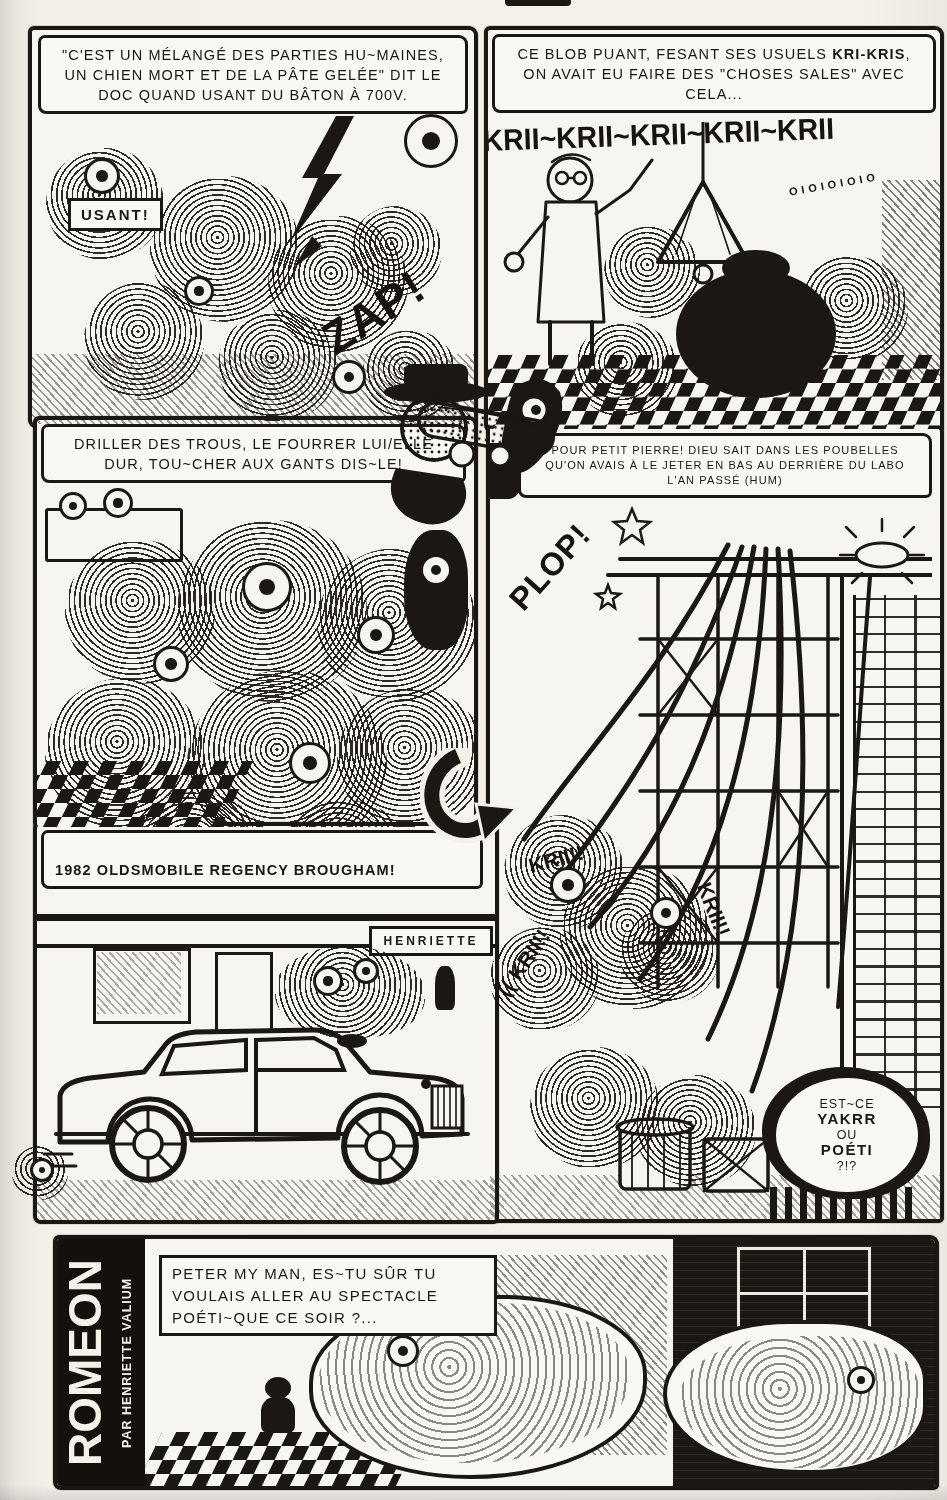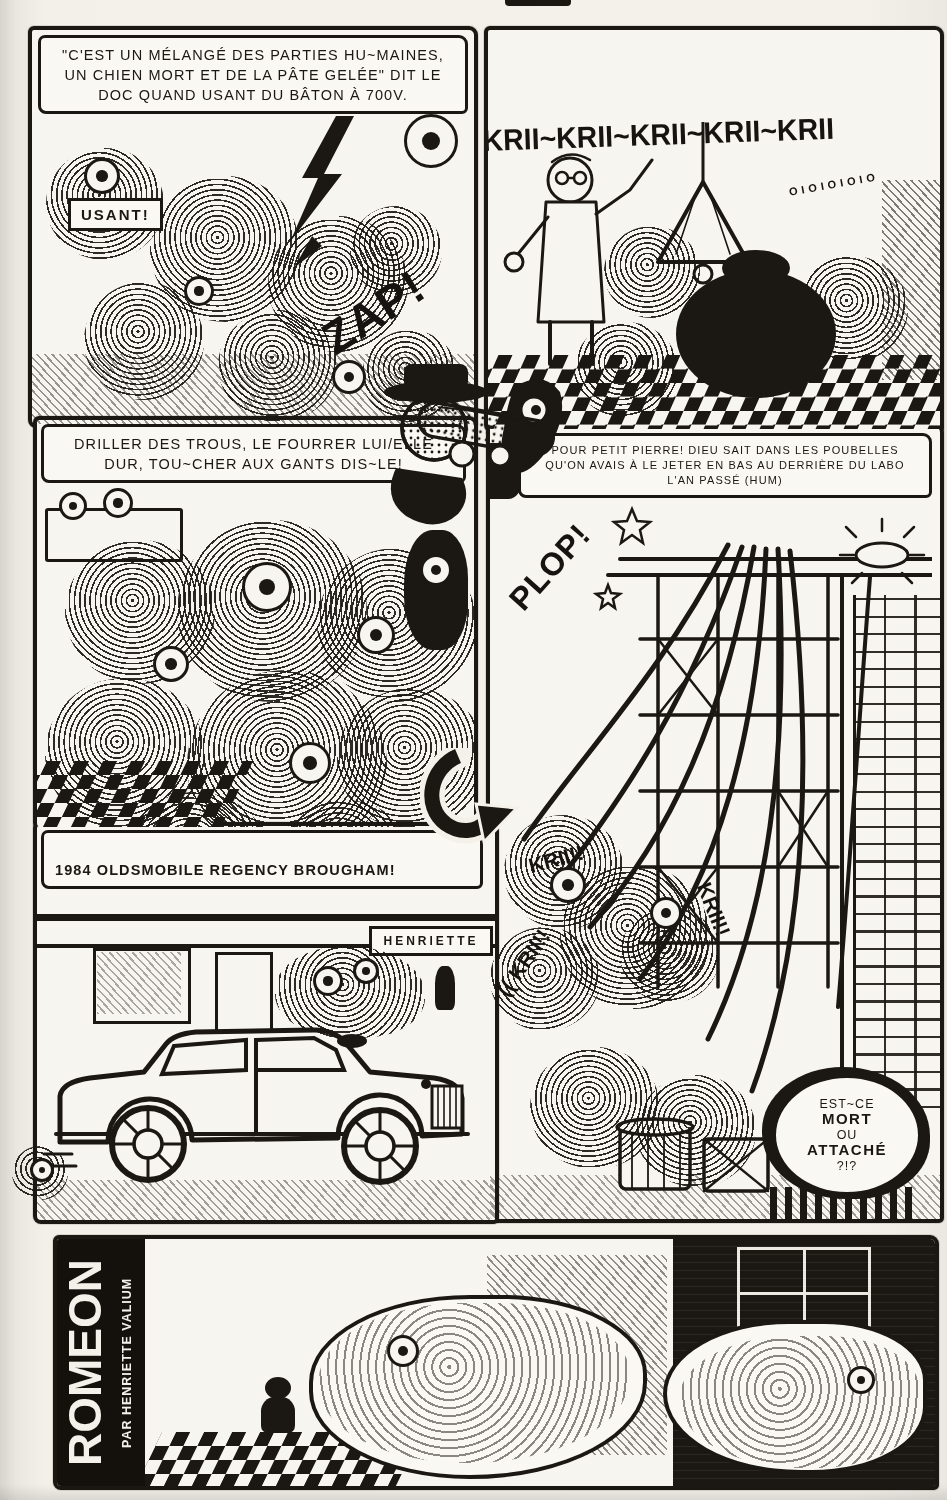--- a/index.html
+++ b/index.html
@@ -90,20 +90,23 @@
       </div>
     <svg class="abs" style="left:250px;top:86px;width:80px;height:155px;z-index:4;" viewBox="0 0 80 155">
       <polygon points="54,0 20,62 36,62 8,126 60,58 42,58 72,0" fill="#1b1712"></polygon>
       <polygon points="30,120 12,152 40,130" fill="#1b1712"></polygon>
     </svg>
     <div class="sp" style="left:36px;top:168px;font-size:15px;letter-spacing:2px;font-weight:600;">USANT!</div>
     <div class="sfx" style="left:280px;top:290px;font-size:46px;font-weight:900;transform:rotate(-33deg);letter-spacing:1px;">ZAP!</div>
   </div>
 
   <div class="panel" id="p2">
+    <div class="cap" style="left:4px;right:4px;top:4px;">
+      <span>CE BLOB PUANT, FESANT SES USUELS </span><b>KRI-KRIS</b><span>, ON AVAIT EU FAIRE DES "CHOSES SALES" AVEC CELA...</span>
+    </div>
     <div class="checker" style="left:-20px;right:-20px;bottom:0;height:74px;transform:skewX(-24deg);"></div>
     <svg class="abs" style="left:10px;top:92px;width:430px;height:300px;z-index:2;" viewBox="0 0 430 300">
       <g>
         <path class="ln" d="M205 0 V60" stroke-width="3"></path>
         <path d="M205 60 L160 140 H250 Z" fill="#f7f5ef" stroke="#1b1712" stroke-width="4" stroke-linejoin="round"></path>
         <path class="ln" d="M196 78 L178 132 M214 78 L232 132" stroke-width="1.6"></path>
         <circle cx="205" cy="152" r="9" fill="#f7f5ef" stroke="#1b1712" stroke-width="3"></circle>
       </g>
       <g>
         <circle cx="72" cy="58" r="22" fill="#f7f5ef" stroke="#1b1712" stroke-width="3"></circle>
@@ -215,32 +218,32 @@
     <div class="hatch" style="left:0;bottom:0;width:100%;height:44px;opacity:.5;"></div>
     <div class="sfx" style="left:12px;top:166px;font-size:32px;font-weight:900;transform:rotate(-48deg);letter-spacing:1px;">PLOP!</div>
     <div class="sfx" style="left:36px;top:428px;font-size:21px;font-weight:900;transform:rotate(-15deg);">KRII!!</div>
     <div class="sfx" style="left:224px;top:452px;font-size:21px;font-weight:900;transform:rotate(68deg);">KRII!!</div>
     <div class="sfx" style="left:2px;top:560px;font-size:21px;font-weight:900;transform:rotate(-55deg);">(( KRII!!</div>
     <div class="mort-wrap">
       <div class="mort-ink"></div>
       <div class="mort-drips"></div>
       <div class="mort-oval">
         <span>EST~CE</span>
-        <b>MORT</b>
+        <b>YAKRR</b>
         <span>OU</span>
-        <b>ATTACHÉ</b>
+        <b>POÉTI</b>
         <span>?!?</span>
       </div>
     </div>
   </div>
 
   <div class="panel" id="p5">
     <div class="cap" style="left:4px;right:12px;top:4px;text-align:left;">
       <br>
-      <b>1984 OLDSMOBILE REGENCY BROUGHAM!</b>
+      <b>1982 OLDSMOBILE REGENCY BROUGHAM!</b>
     </div>
     <div class="abs" style="left:0;right:0;top:88px;height:26px;border-top:4px solid #1b1712;border-bottom:4px solid #1b1712;box-shadow:inset 0 9px 0 -6px #1b1712;z-index:1;"></div>
     <div class="abs" style="left:332px;top:100px;width:118px;height:24px;background:#faf8f2;border:3px solid #1b1712;z-index:4;
                 font-size:12px;font-weight:700;letter-spacing:3px;display:flex;align-items:center;justify-content:center;">HENRIETTE</div>
     <div class="abs" style="left:56px;top:122px;width:92px;height:70px;border:3px solid #1b1712;background:#f7f5ef;z-index:1;"></div>
     <div class="hatch" style="left:60px;top:126px;width:84px;height:62px;opacity:.45;z-index:1;"></div>
     <div class="abs" style="left:178px;top:126px;width:52px;height:78px;border:3px solid #1b1712;background:#f7f5ef;z-index:1;"></div>
     <div class="inkblob" style="left:398px;top:140px;width:20px;height:44px;border-radius:40% 40% 20% 20%;z-index:1;"></div>
     <svg class="abs" style="left:5px;top:158px;width:440px;height:212px;z-index:3;" viewBox="0 0 440 212">
       <path d="M18 150 L18 112 Q20 98 48 94 L102 88 L124 60 Q132 50 154 48 L272 46 Q296 46 308 64 L328 88 L392 94 Q418 98 420 114 L420 150 L380 152 A42 42 0 0 0 296 154 L150 156 A42 42 0 0 0 66 158 L18 158 Z" fill="#f7f5ef" stroke="#1b1712" stroke-width="5" stroke-linejoin="round"></path>
@@ -267,20 +270,21 @@
       </div>
     <div class="inkblob" style="left:300px;top:208px;width:30px;height:14px;border-radius:50%;z-index:4;"></div>
     <div class="hatch" style="left:0;right:0;bottom:0;height:40px;opacity:.5;"></div>
   </div>
 
   <div class="panel" id="p6">
     <div class="tblock">
       <div class="vt">ROMEON</div>
       <div class="vb">PAR HENRIETTE VALIUM</div>
     </div>
+    <div class="sp" style="left:102px;top:16px;width:312px;font-size:15px;line-height:1.45;text-align:left;">PETER MY MAN, ES~TU SÛR TU VOULAIS ALLER AU SPECTACLE POÉTI~QUE CE SOIR ?...</div>
     <div class="checker" style="left:92px;bottom:0;width:260px;height:54px;transform:skewX(-26deg);"></div>
     <div class="inkblob" style="left:208px;top:138px;width:26px;height:22px;border-radius:50%;"></div>
     <div class="inkblob" style="left:204px;top:158px;width:34px;height:36px;border-radius:40% 40% 20% 20%;"></div>
     <div class="abs" style="left:252px;top:56px;width:330px;height:176px;background:#faf8f2;border:4px solid #1b1712;border-radius:50% 45% 55% 50%;z-index:3;"></div>
     <div class="fz light" style="left:262px;top:64px;width:310px;height:160px;z-index:3;border-radius:50% 45% 55% 50%;"></div>
     <div class="eye" style="left:330px;top:96px;width:26px;height:26px;z-index:4;">
         <i></i>
       </div>
     <div class="abs" style="right:0;top:0;bottom:0;width:262px;z-index:1;background:repeating-linear-gradient(0deg,#1b1712 0 7px,#2c2720 7px 8px);"></div>
     <div class="abs" style="right:64px;top:8px;width:128px;height:94px;border:3px solid #ece9e2;z-index:2;

